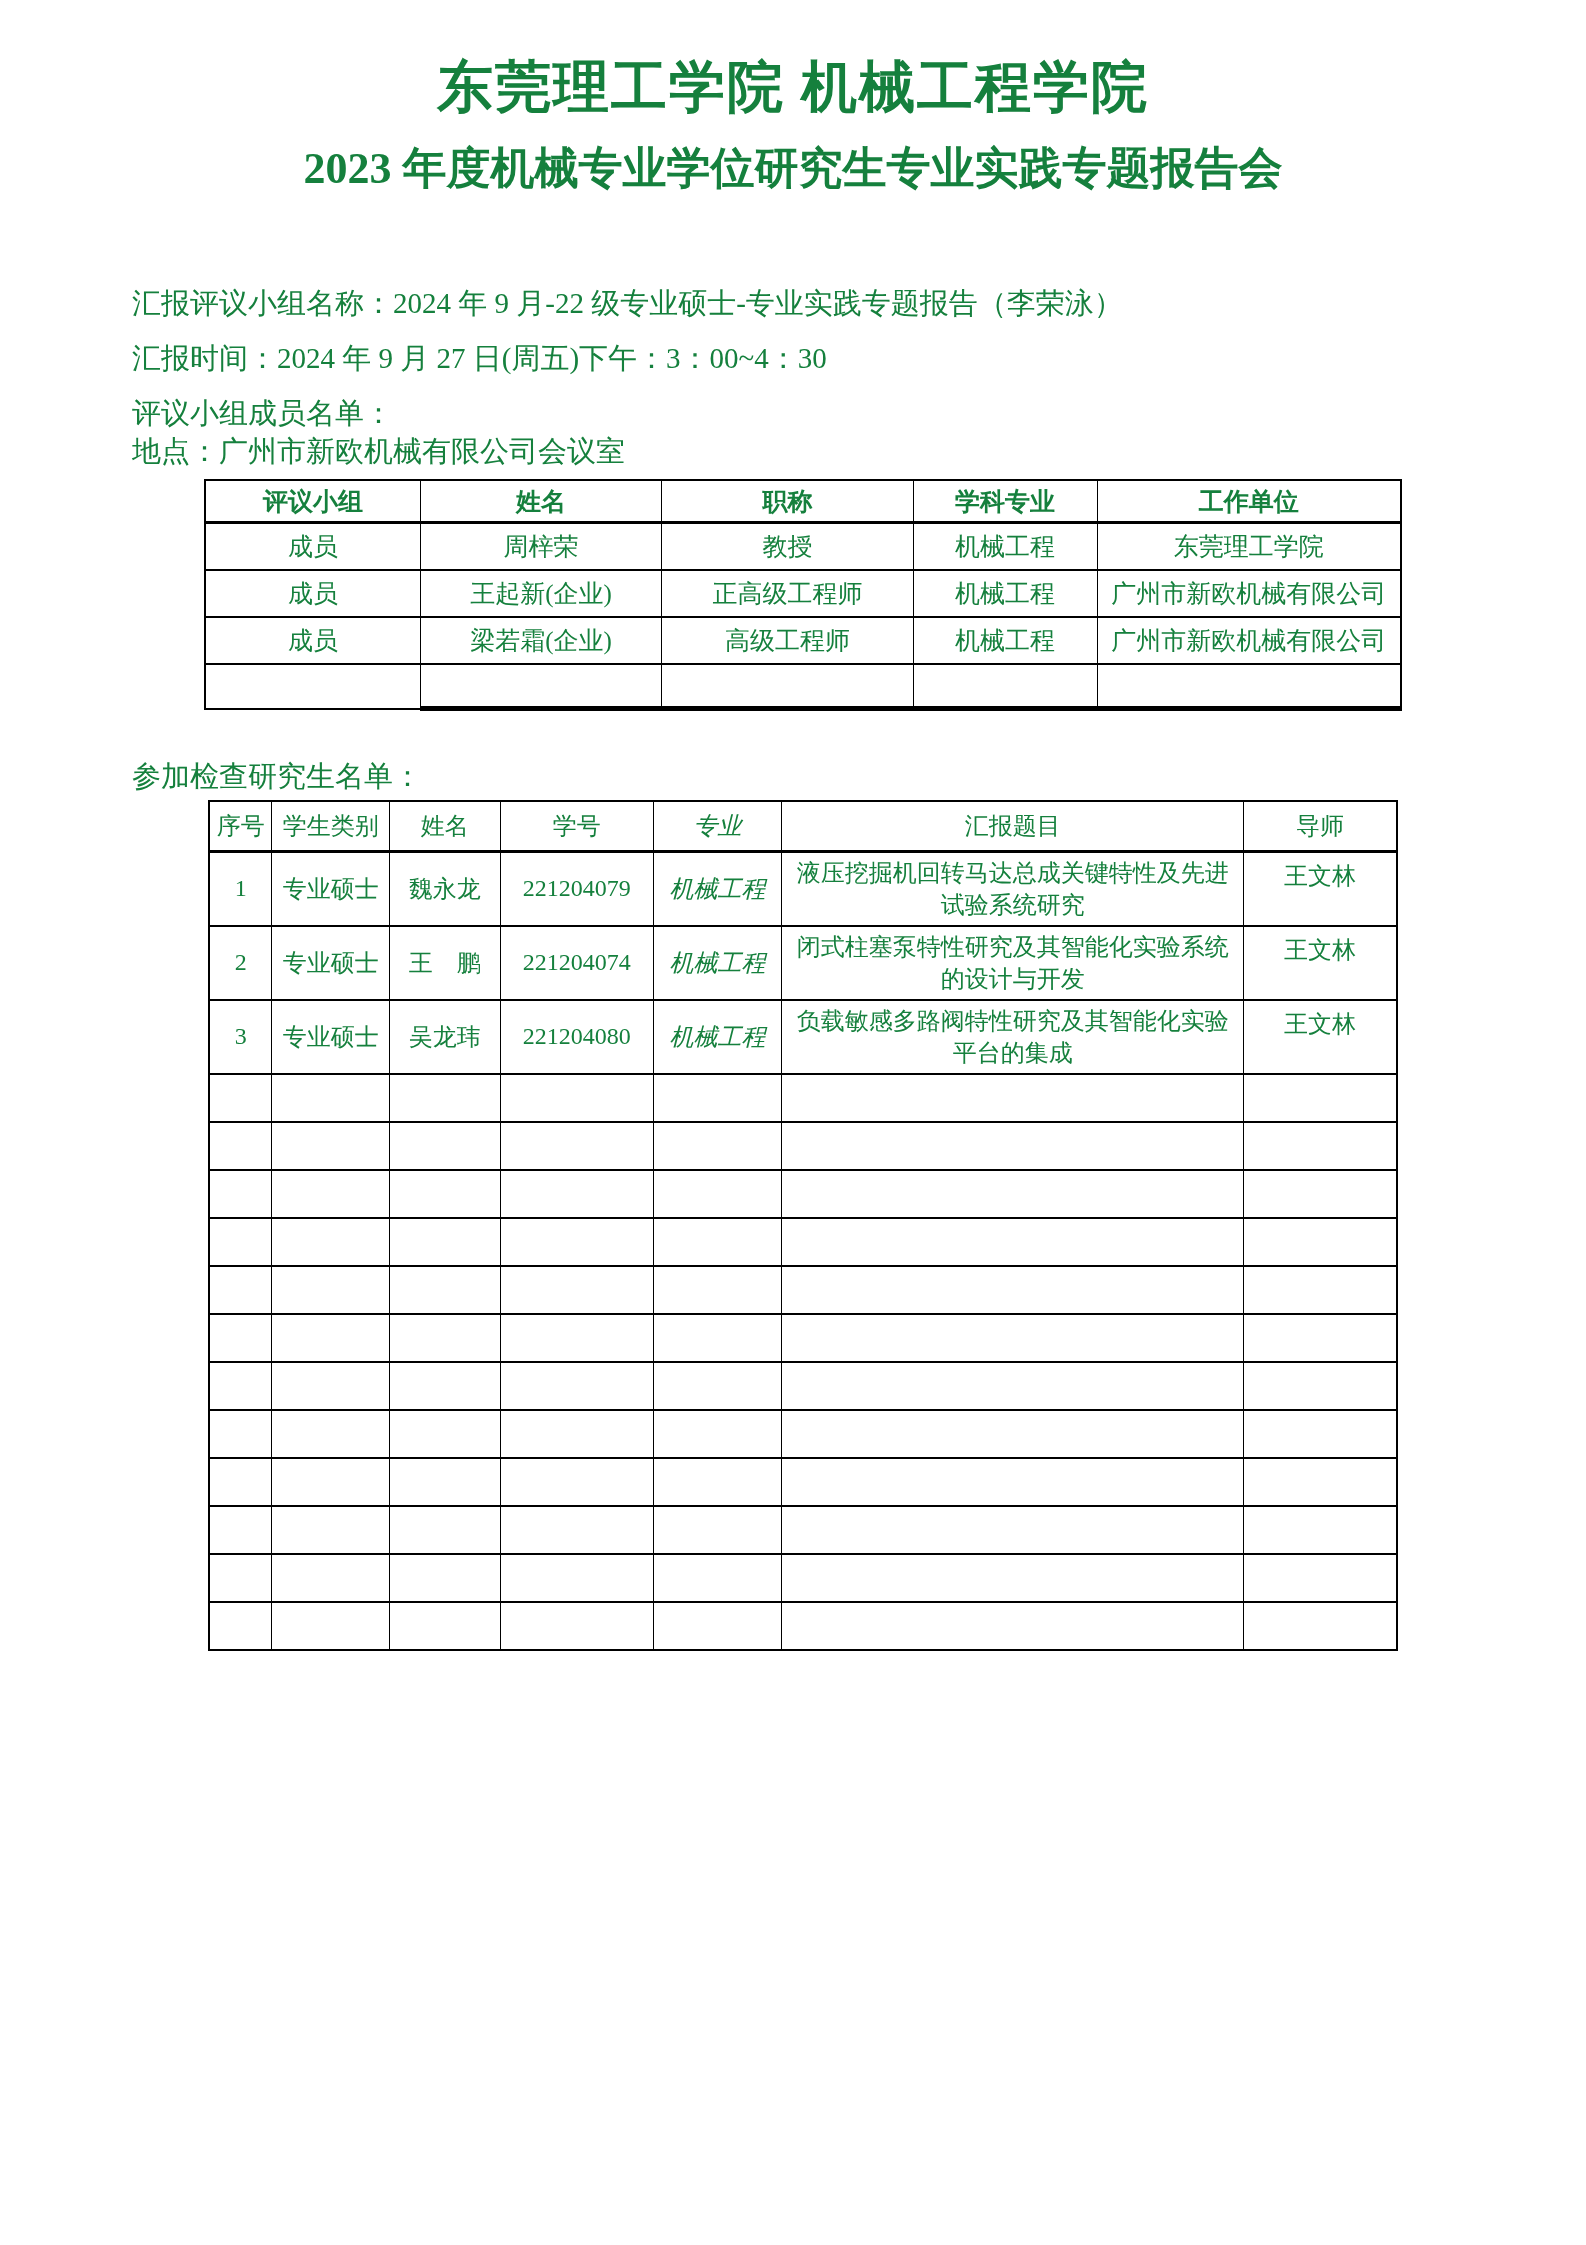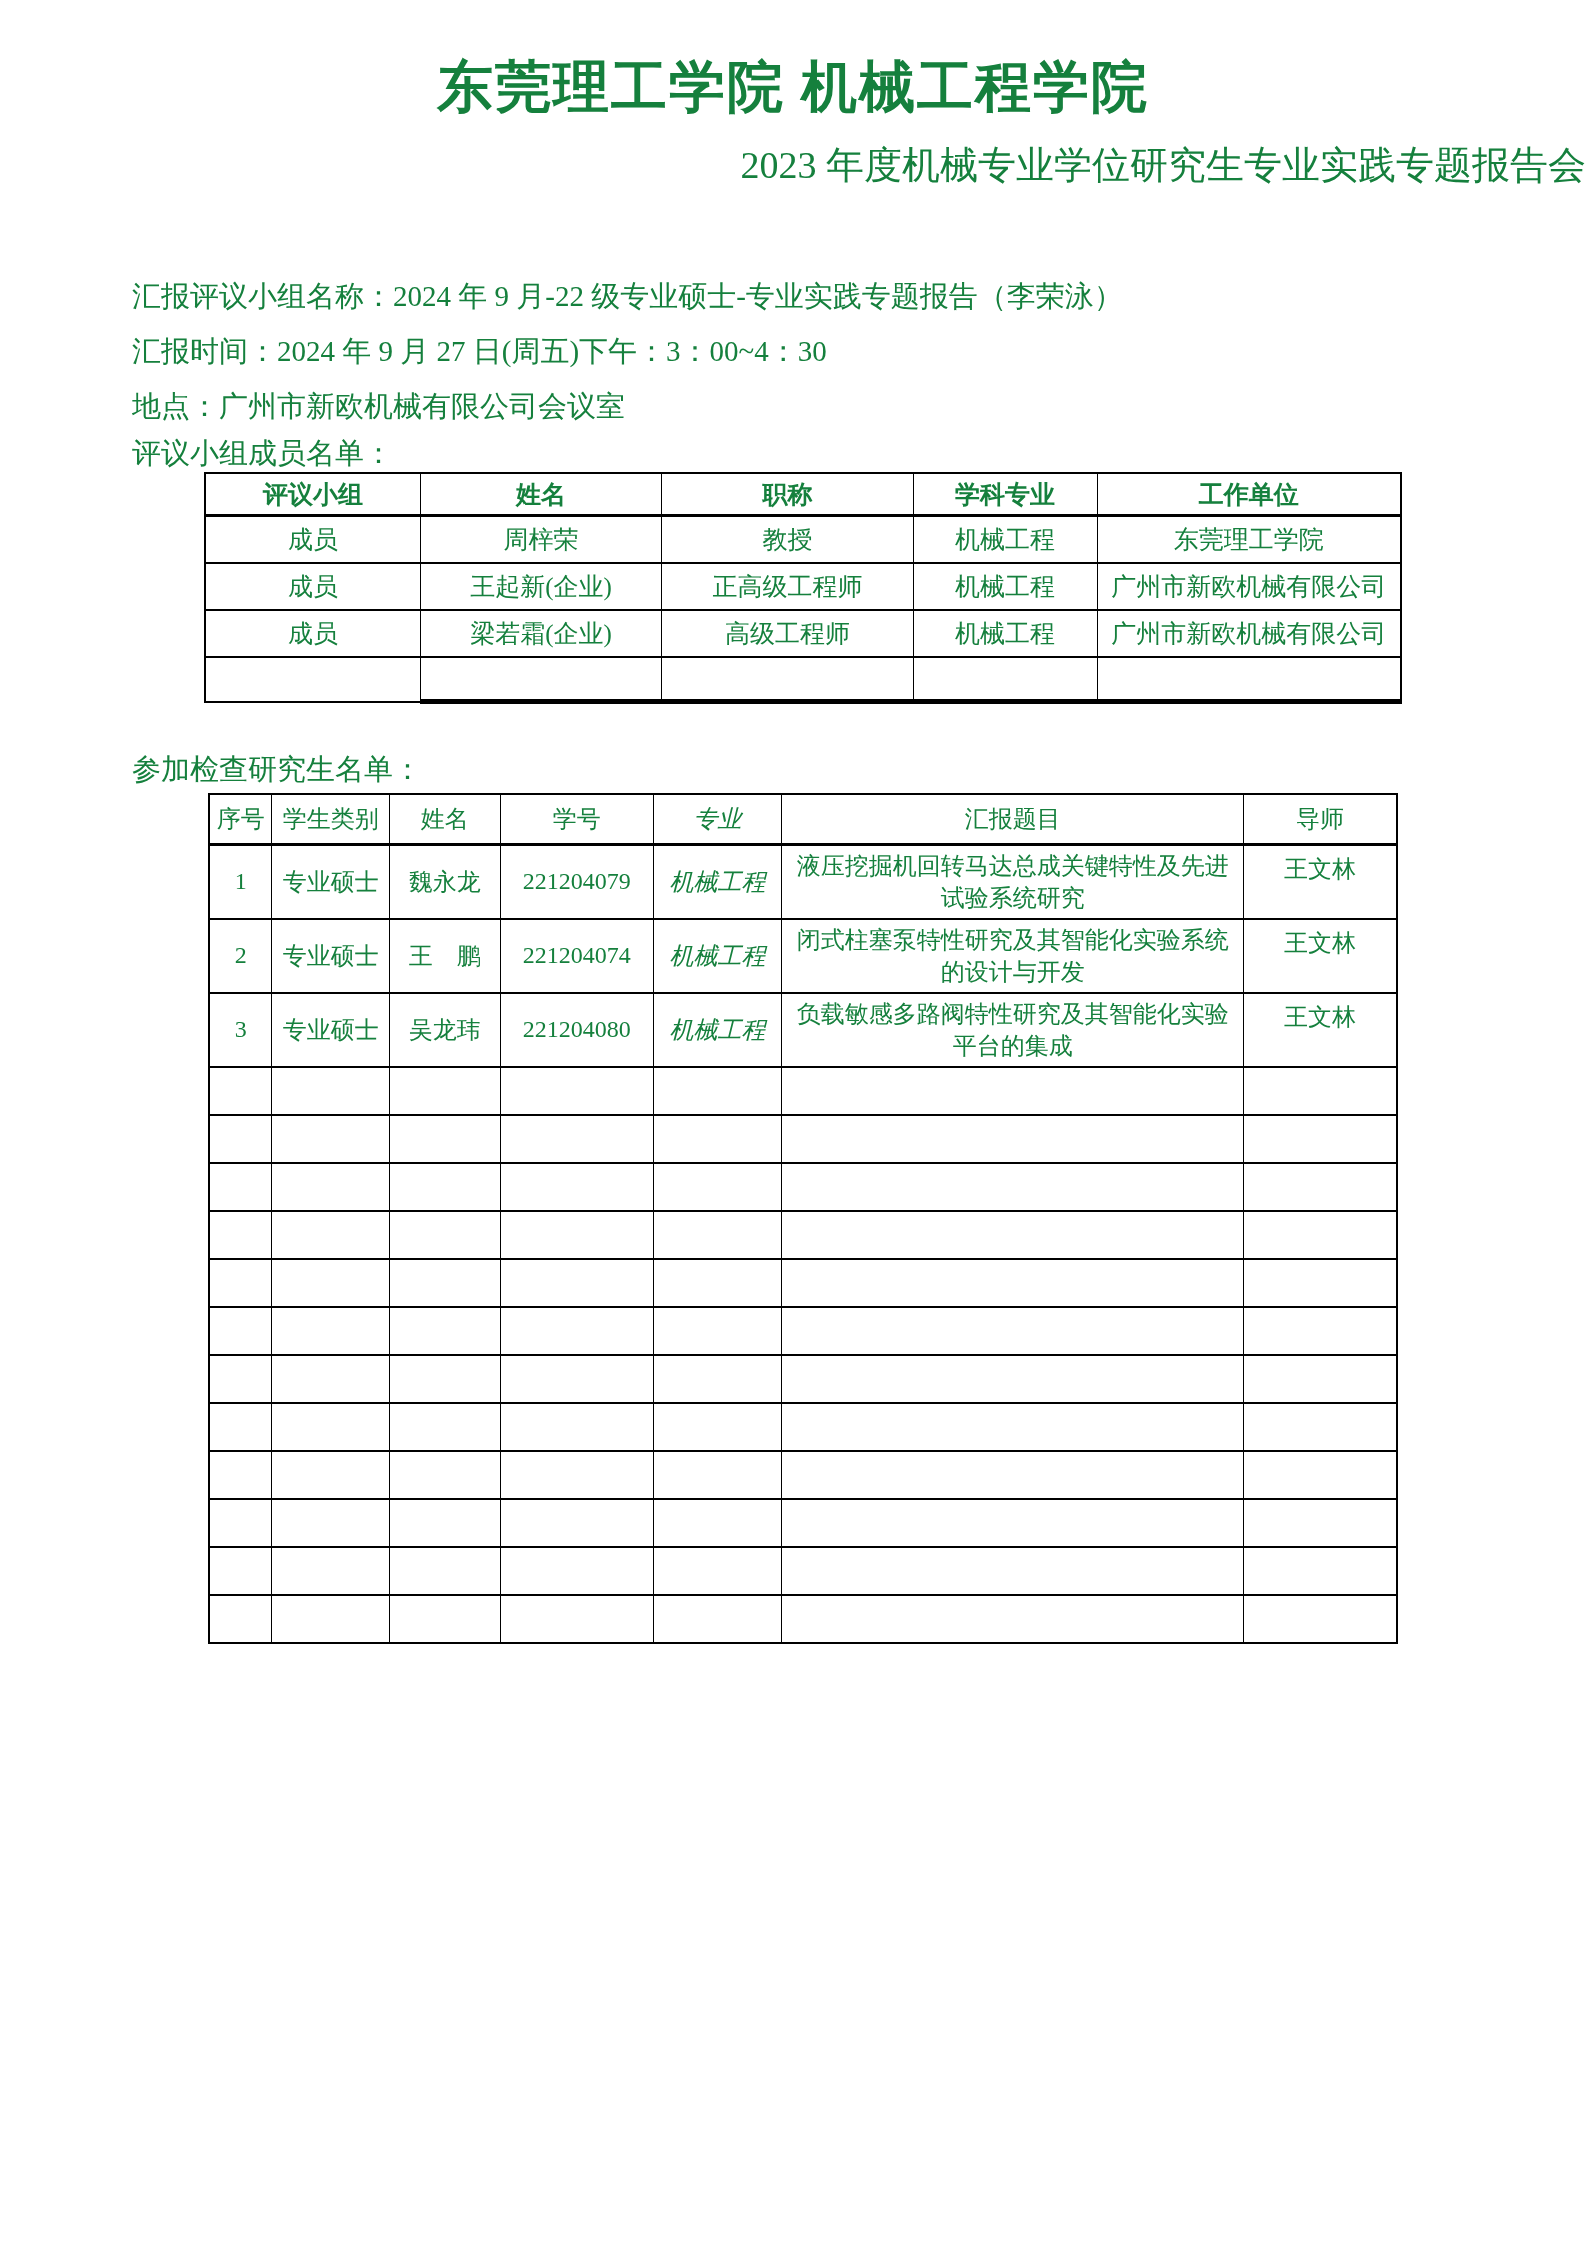--- a/index.html
+++ b/index.html
@@ -17,24 +17,24 @@
   }
   h1.title {
     font-size: 56px;
     line-height: 1.2;
     font-weight: bold;
     text-align: center;
     letter-spacing: 2px;
     white-space: pre;
   }
   h2.subtitle {
-    font-size: 38px;
+    font-size: 44px;
     line-height: 1.2;
-    font-weight: normal;
-    text-align: right;
+    font-weight: bold;
+    text-align: center;
     margin-top: 22px;
   }
   .info-block { margin-top: 88px; }
   p.info {
     font-size: 29px;
     line-height: 38px;
     margin: 0 80px 17px 132px;
   }
   p.info.tight { margin-bottom: 9px; }
   p.info.last { margin-bottom: 0; }
@@ -109,22 +109,22 @@
 <body>
 
 <div class="doc">
 
   <h1 class="title">东莞理工学院 机械工程学院</h1>
   <h2 class="subtitle">2023 年度机械专业学位研究生专业实践专题报告会</h2>
 
   <div class="info-block">
     <p class="info"><span>汇报评议小组名称：</span><span>2024 年 9 月-22 级专业硕士-专业实践专题报告（李荣泳）</span></p>
     <p class="info"><span>汇报时间：</span><span>2024 年 9 月 27 日(周五)下午：3：00~4：30</span></p>
+    <p class="info last">评议小组成员名单：</p>
     <p class="info tight"><span>地点：</span><span>广州市新欧机械有限公司会议室</span></p>
-    <p class="info last">评议小组成员名单：</p>
   </div>
 
   <table class="committee">
     <thead>
         <tr>
           <th class="c0">评议小组</th>
           <th class="c1">姓名</th>
           <th class="c2">职称</th>
           <th class="c3">学科专业</th>
           <th class="c4">工作单位</th>

